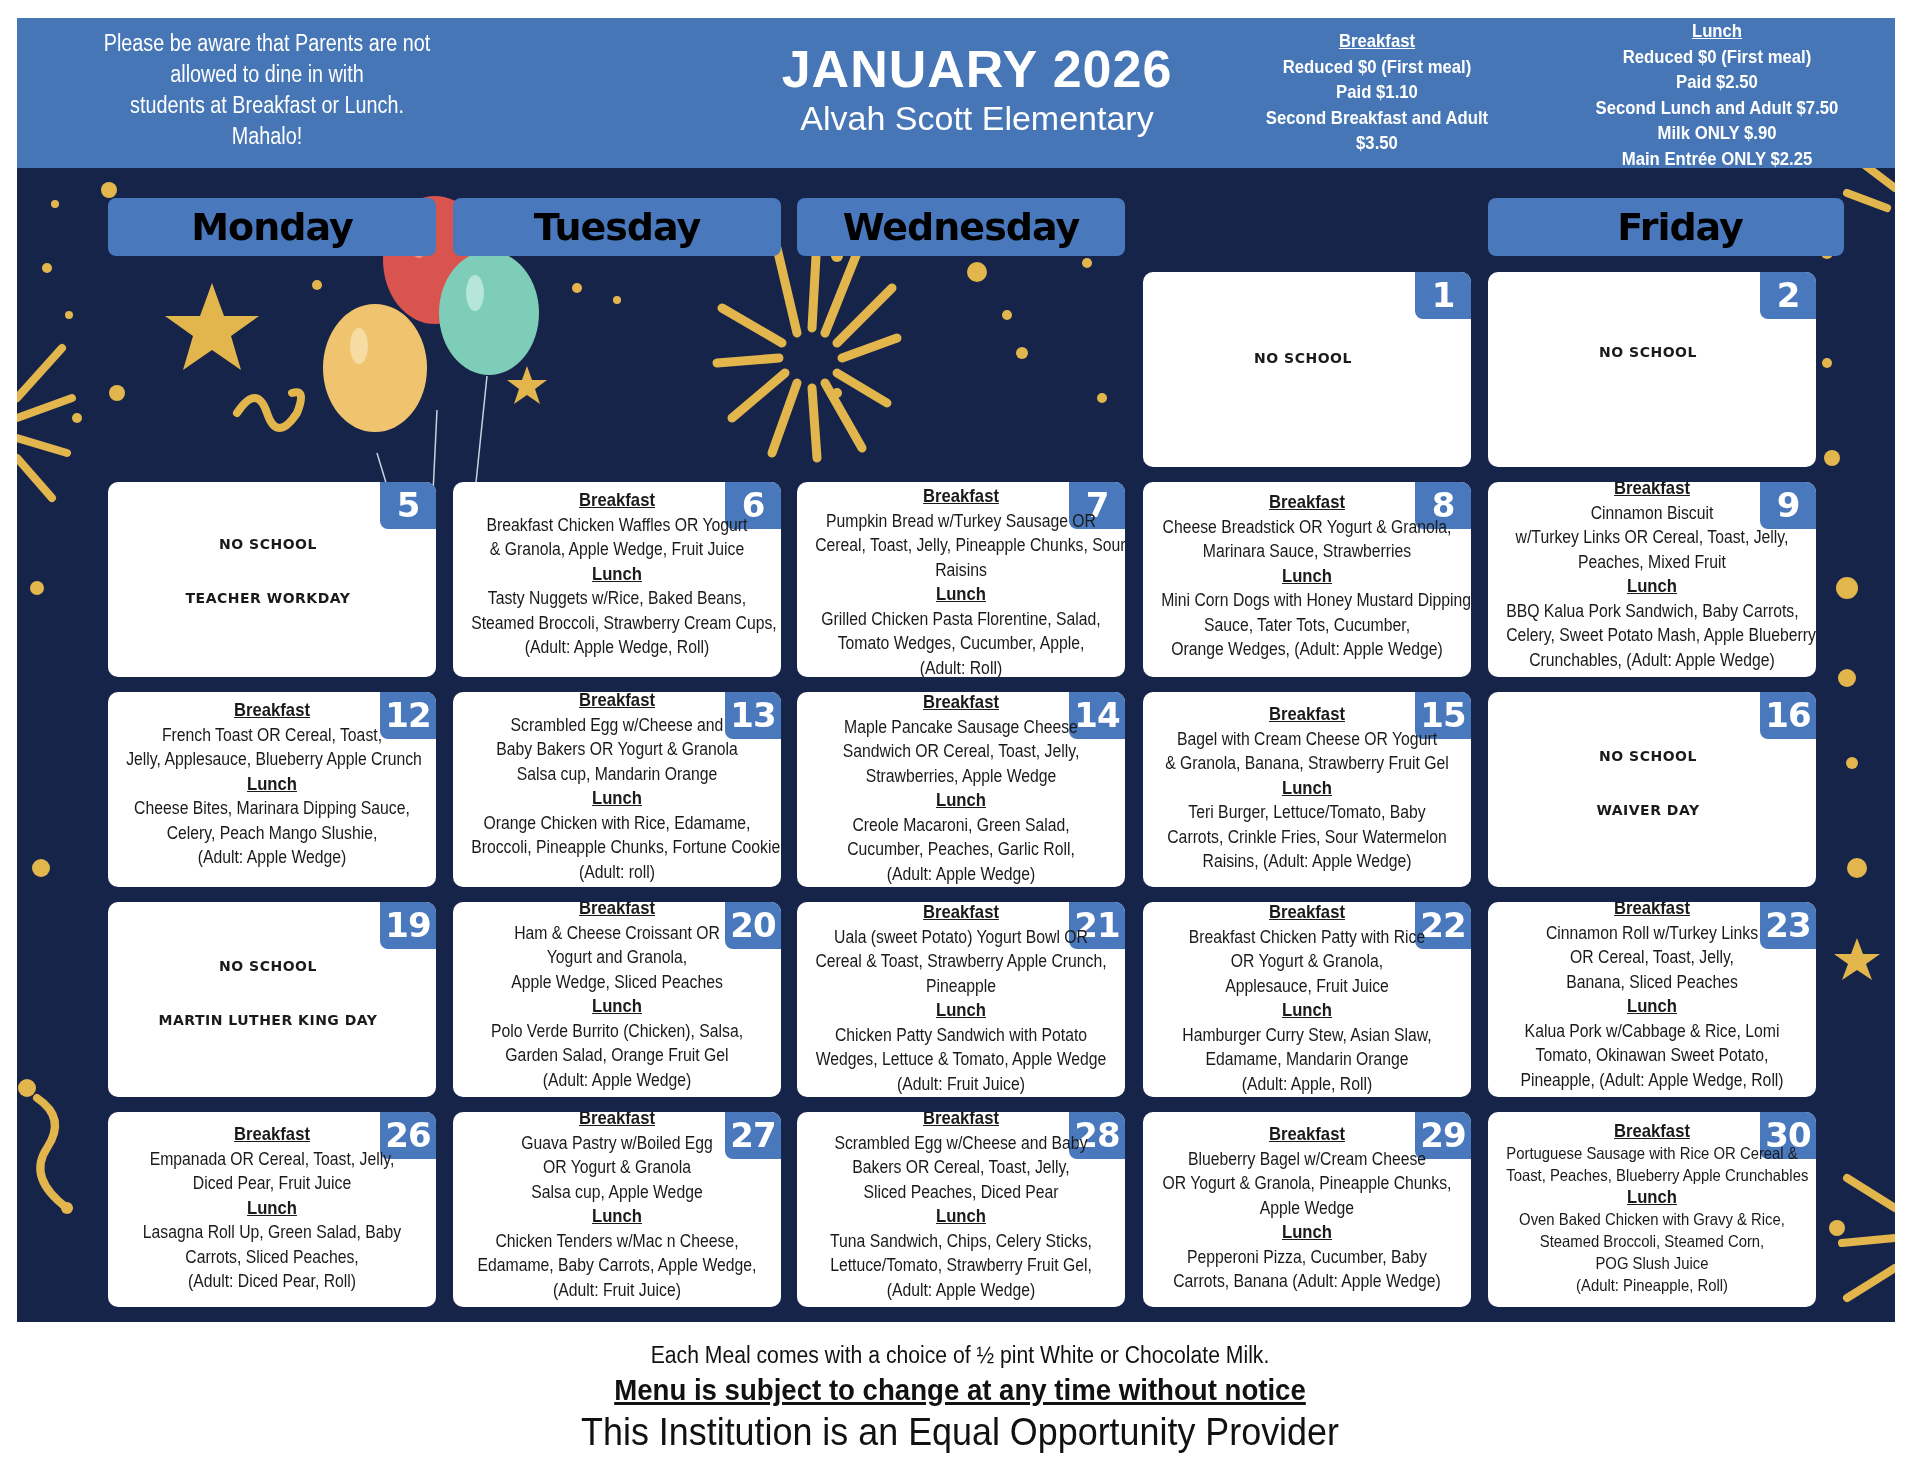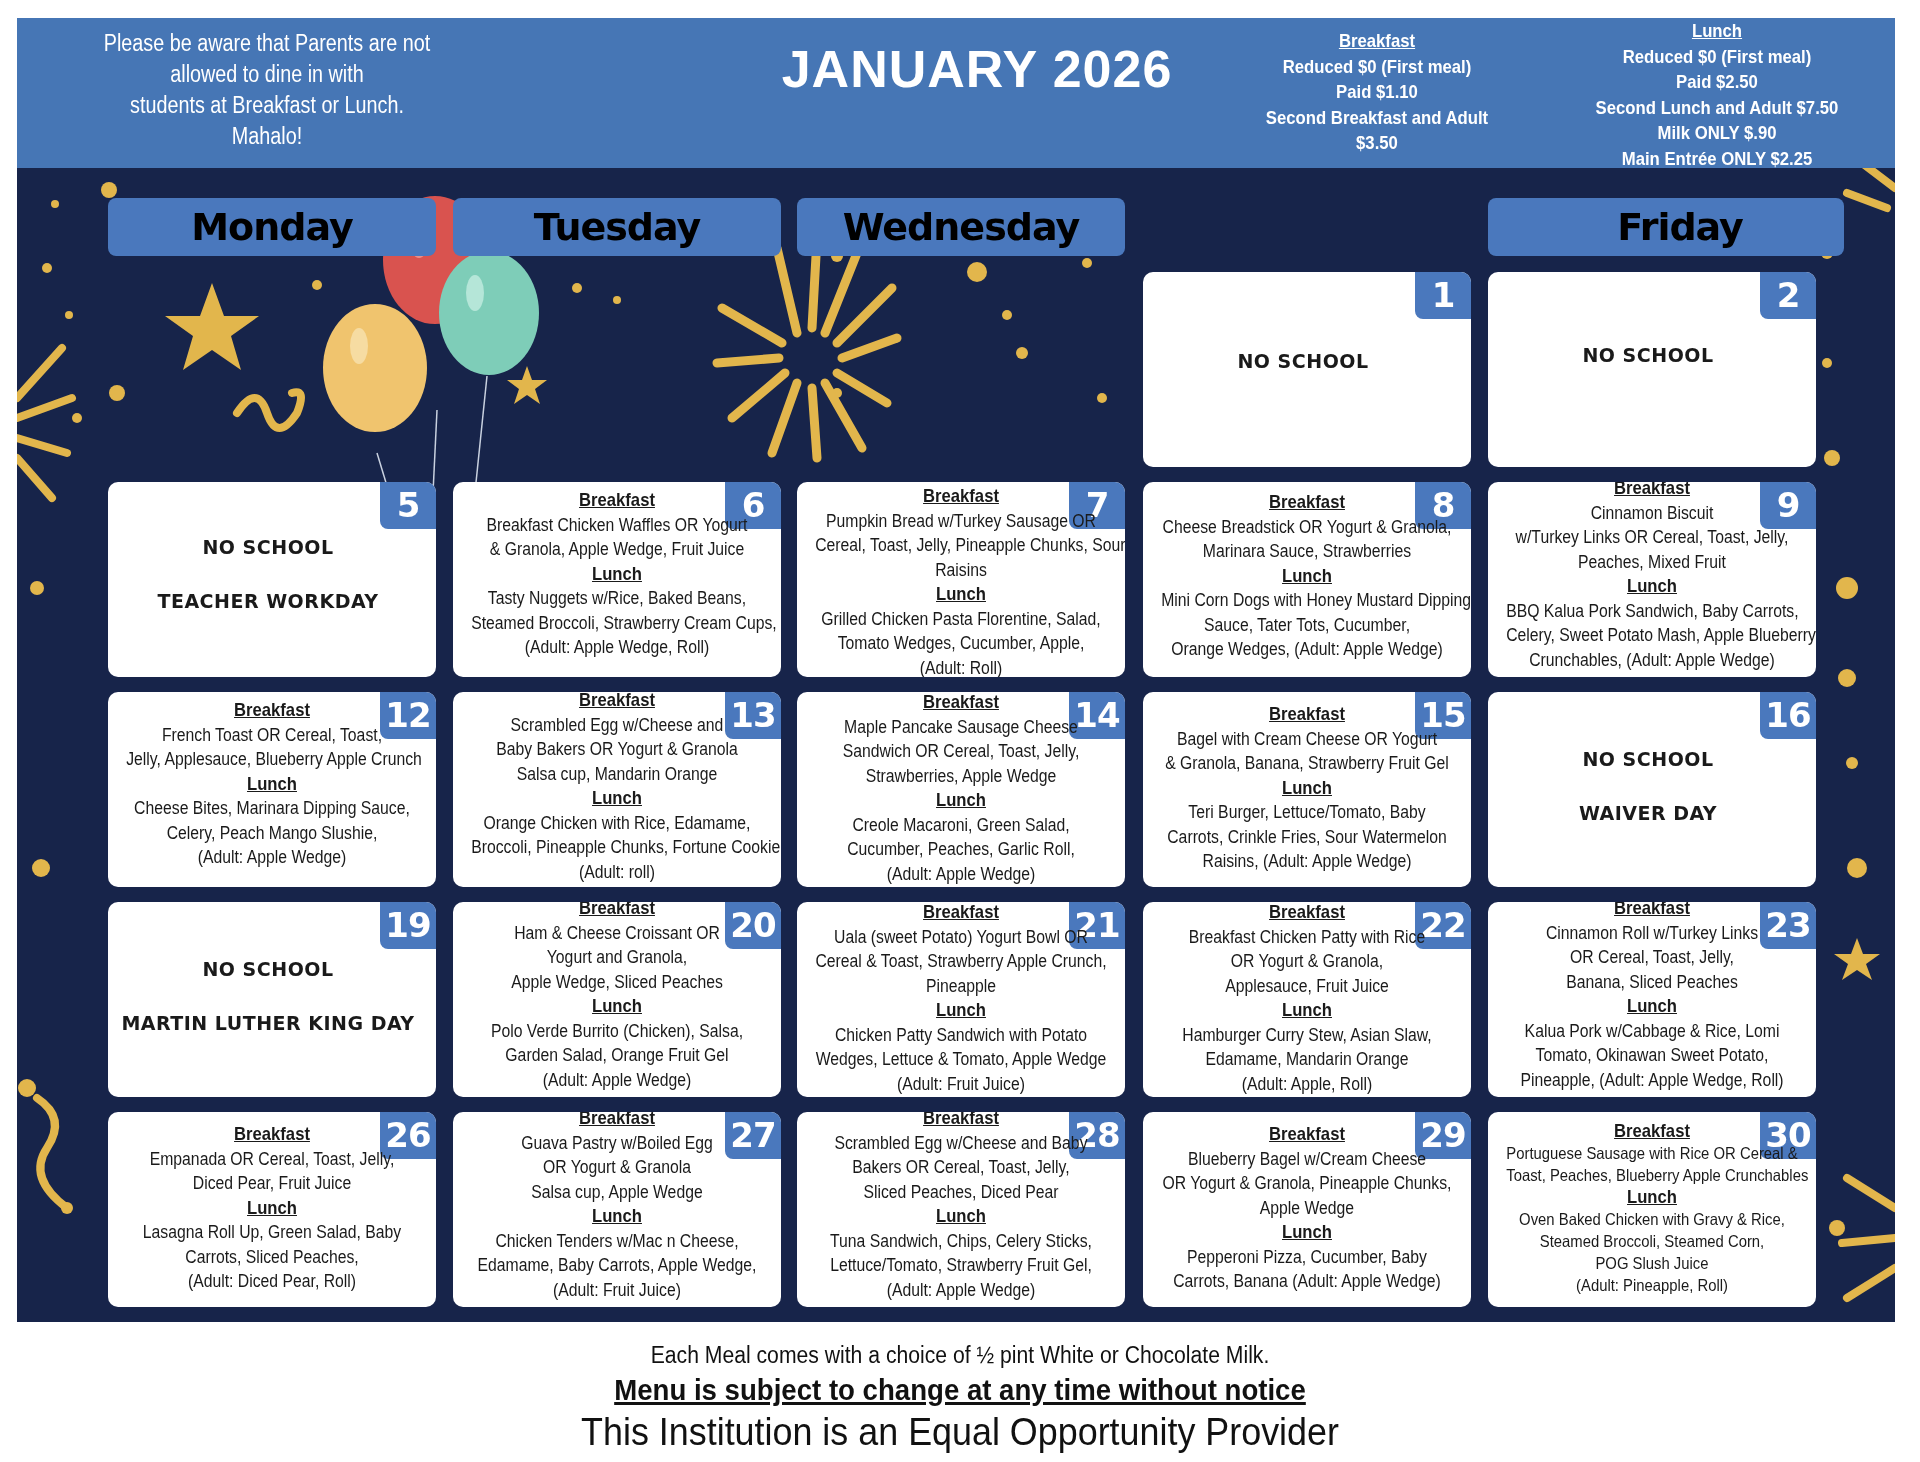--- a/index.html
+++ b/index.html
@@ -24,41 +24,42 @@
             font-family:"DejaVu Sans", sans-serif; letter-spacing:-1px; }
   .cell { position:absolute; width:328px; height:195px; background:#ffffff; border-radius:10px; overflow:hidden;
           color:#1a1a1a; text-align:center; }
   .daynum { position:absolute; right:0; top:0; width:56px; height:47px; background:#4a78bd; color:#fff;
             font-size:34px; font-weight:bold; line-height:47px; text-align:center; border-bottom-left-radius:8px;
             font-family:"DejaVu Sans", sans-serif; letter-spacing:-1px; }
   .menu { position:absolute; left:0; right:0; top:2px; font-size:17.5px; line-height:24.5px; padding:0 2px;
           transform:scaleX(0.9); transform-origin:center top; }
   .menu .mh { font-weight:bold; text-decoration:underline; display:block; font-size:18.5px; }
   .menu .line { display:block; white-space:nowrap; }
-  .closed { position:absolute; left:0; right:8px; font-weight:bold; font-size:19px; letter-spacing:0.5px;
+  .closed { position:absolute; left:0; right:8px; font-weight:bold; font-size:14px; letter-spacing:0.5px;
             font-family:"DejaVu Sans", sans-serif; }
   .footer { position:absolute; left:0; top:1322px; width:1920px; text-align:center; color:#111; }
   .foot1 { position:absolute; top:20px; width:1920px; font-size:23px; transform:scaleX(0.92); }
   .foot2 { position:absolute; top:51px; width:1920px; font-size:30px; font-weight:bold; text-decoration:underline; transform:scaleX(0.92); }
   .foot3 { position:absolute; top:88px; width:1920px; font-size:39px; transform:scaleX(0.92); }
 </style>
 </head>
 <body>
 
 <div class="sheet">
 
   <div class="header">
     <div class="notice">
       <div>Please be aware that Parents are not</div>
       <div>allowed to dine in with</div>
       <div>students at Breakfast or Lunch.</div>
       <div>Mahalo!</div>
     </div>
     <div class="title-block">
       <div class="month-title">JANUARY 2026</div>
+      <div class="school-name">Alvah Scott Elementary</div>
     </div>
     <div class="price-block price-bkf">
       <div class="ph">Breakfast</div>
       <div>Reduced $0 (First meal)</div>
       <div>Paid $1.10</div>
       <div>Second Breakfast and Adult</div>
       <div>$3.50</div>
     </div>
     <div class="price-block price-lunch">
       <div class="ph">Lunch</div>

